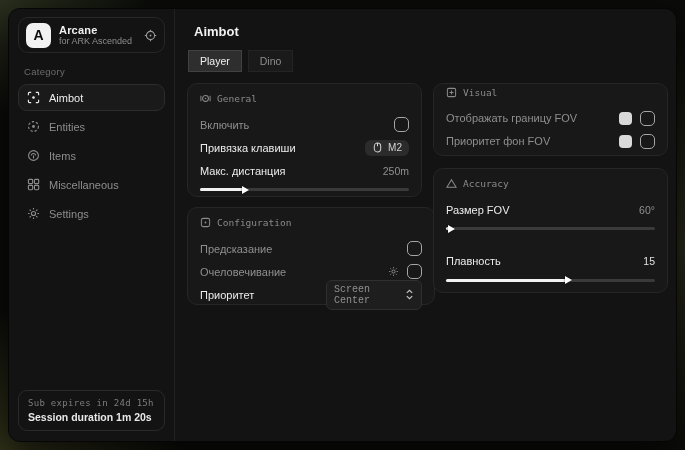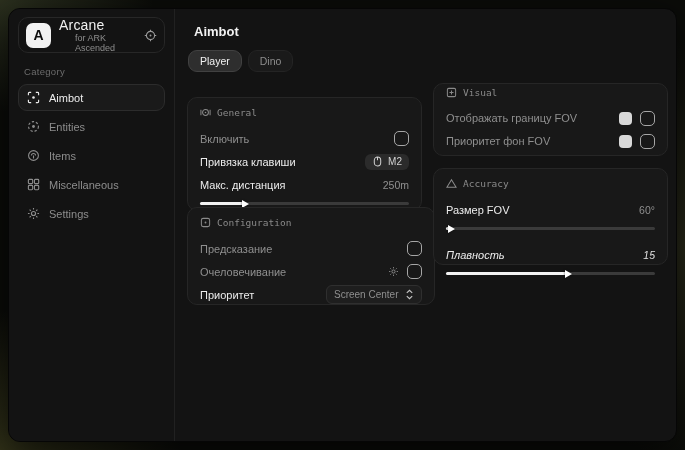--- a/index.html
+++ b/index.html
@@ -27,22 +27,22 @@
   .brand {
     margin-top:4px; border:1px solid #272727; border-radius:10px;
     padding:5px 7px; display:flex; align-items:center; gap:8px; height:36px;
   }
   .logo {
     width:25px; height:25px; background:#f2f2f2; border-radius:7px;
     display:flex; align-items:center; justify-content:center;
     color:#0c0c0c; font-weight:bold; font-size:14px; flex:0 0 25px;
   }
   .brand-text { flex:1; line-height:1.15; }
-  .brand-title { font-size:14px; font-weight:normal; color:#f0f0f0; letter-spacing:.2px; }
-  .brand-sub { font-size:9px; color:#8d8d8d;margin-left:16px; }
+  .brand-title { font-size:11px; font-weight:bold; color:#f0f0f0; letter-spacing:.2px; }
+  .brand-sub { font-size:9px; color:#8d8d8d; }
   .brand-action { color:#9a9a9a; display:flex; align-items:center; }
   .cat-label { margin:13px 0 7px 6px; font-size:9.5px; color:#6c6c6c; letter-spacing:.3px; }
   .nav { display:flex; flex-direction:column; gap:2px; }
   .nav-item {
     display:flex; align-items:center; gap:9px; padding:6px 8px; border-radius:9px;
     color:#8d8d8d; font-size:11px; border:1px solid transparent; height:27px;
     position:relative; cursor:default;
   }
   .nav-item.active { background:#1a1a1a; border-color:#2c2c2c; color:#ededed; }
   .nav-item .nico { display:flex; align-items:center; width:13px; flex:0 0 13px; }
@@ -52,32 +52,32 @@
   .session-line1 {
     font-family:"DejaVu Sans Mono", monospace; font-size:9px; color:#7d7d7d;
     letter-spacing:.3px; margin-bottom:3px; white-space:nowrap;
   }
   .session-line2 { font-size:10.5px; font-weight:bold; color:#e9e9e9; white-space:nowrap; }
   
   .main { flex:1; position:relative; }
   .page-title { position:absolute; left:19px; top:15px; font-size:13px; font-weight:bold; color:#f2f2f2; }
   .tabs { position:absolute; left:13px; top:41px; display:flex; gap:6px; }
   .tab {
-    font-size:10.5px; padding:4px 11px; border-radius:9px; border:1px solid #242424;
+    font-size:10.5px; padding:4px 11px; border-radius:0; border:1px solid #242424;
     background:#1a1a1a; color:#8d8d8d; cursor:default;
   }
   .tab.active { background:#2e2e2e; border-color:#414141; color:#f2f2f2; }
   .card {
     position:absolute; background:#181818; border:1px solid #262626; border-radius:10px;
     padding:9px 12px 10px 12px; display:flex; flex-direction:column;
   }
-  .card-general { left:12px; top:88px; width:235px; height:114px; }
+  .card-general { left:12px; top:74px; width:235px; height:114px; }
   .card-config  { left:12px; top:198px; width:248px; height:98px; }
   .card-visual  { left:258px; top:74px; width:235px; height:73px;justify-content:center; }
-  .card-accuracy{ left:258px; top:159px; width:235px; height:97px; }
+  .card-accuracy{ left:258px; top:159px; width:235px; height:125px; }
   .card-head {
     display:flex; align-items:center; gap:6px; color:#8a8a8a;
     font-family:"DejaVu Sans Mono", monospace; font-size:9.5px; margin-bottom:8px;
   }
   .row { display:flex; align-items:center; min-height:21px; margin-top:2px; }
   .row-label { font-size:11px; color:#8f8f8f; flex:1; }
   .row-label.bright { color:#ececec; }
   .row-value { font-size:10.5px; color:#8f8f8f; }
   .row-value.bright { color:#e0e0e0; }
   .checkbox {
@@ -86,21 +86,21 @@
   }
   .swatch { width:13px; height:13px; border-radius:4px; margin-right:8px; flex:0 0 13px; }
   .mini-gear { color:#8f8f8f; margin-right:8px; display:flex; align-items:center; }
   .keybind {
     display:flex; align-items:center; gap:5px; background:#2b2b2b; border-radius:6px;
     padding:2.5px 7px; color:#d2d2d2; font-size:10px;
   }
   .dropdown {
     display:flex; align-items:center; justify-content:space-between; gap:6px;
     background:#1e1e1e; border:1px solid #2f2f2f; border-radius:6px;
-    padding:3px 7px; width:96px; color:#8f8f8f; font-size:10px;
+    padding:3px 7px; width:96px; color:#8f8f8f; font-size:10px;font-family:Liberation Mono, monospace;
   }
   .dropdown .dd-icon { color:#c6c6c6; display:flex; }
   .slider { position:relative; height:9px; margin-top:4px; }
   .slider .track {
     position:absolute; left:0; right:0; top:3px; height:3px; border-radius:2px; background:#3a3a3a;
   }
   .slider .fill {
     position:absolute; left:0; top:3px; height:3px; border-radius:2px; background:#f2f2f2;
   }
   .slider .thumb {
@@ -177,20 +177,24 @@
         <span class="nico">
           <svg width="13" height="13" viewBox="0 0 14 14" fill="none" stroke="currentColor" stroke-width="1.2">
             <circle cx="7" cy="7" r="2.2"></circle>
             <path d="M7 1v1.8M7 11.2V13M1 7h1.8M11.2 7H13M2.8 2.8l1.3 1.3M9.9 9.9l1.3 1.3M11.2 2.8L9.9 4.1M4.1 9.9l-1.3 1.3"></path>
           </svg>
         </span>
         <span>Settings</span>
       </div>
     </div>
 
+    <div class="session">
+      <div class="session-line1">Sub expires in 24d 15h</div>
+      <div class="session-line2">Session duration 1m 20s</div>
+    </div>
   </div>
 
   <div class="main">
     <div class="page-title">Aimbot</div>
 
     <div class="tabs">
       <div class="tab active">Player</div>
       <div class="tab">Dino</div>
     </div>
 
@@ -302,21 +306,21 @@
       </div>
       <div class="row">
         <span class="row-label bright">Размер FOV</span>
         <span class="row-value">60°</span>
       </div>
       <div class="slider">
         <div class="track"></div>
         <div class="fill" style="width: 2%;"></div>
         <div class="thumb" style="left: 2%;"></div>
       </div>
-      <div class="row" style="margin-top:20px;font-style:italic;">
+      <div class="row" style="margin-top:20px;">
         <span class="row-label bright">Плавность</span>
         <span class="row-value bright">15</span>
       </div>
       <div class="slider">
         <div class="track"></div>
         <div class="fill" style="width: 58%;"></div>
         <div class="thumb" style="left: 58%;"></div>
       </div>
     </div>
 

